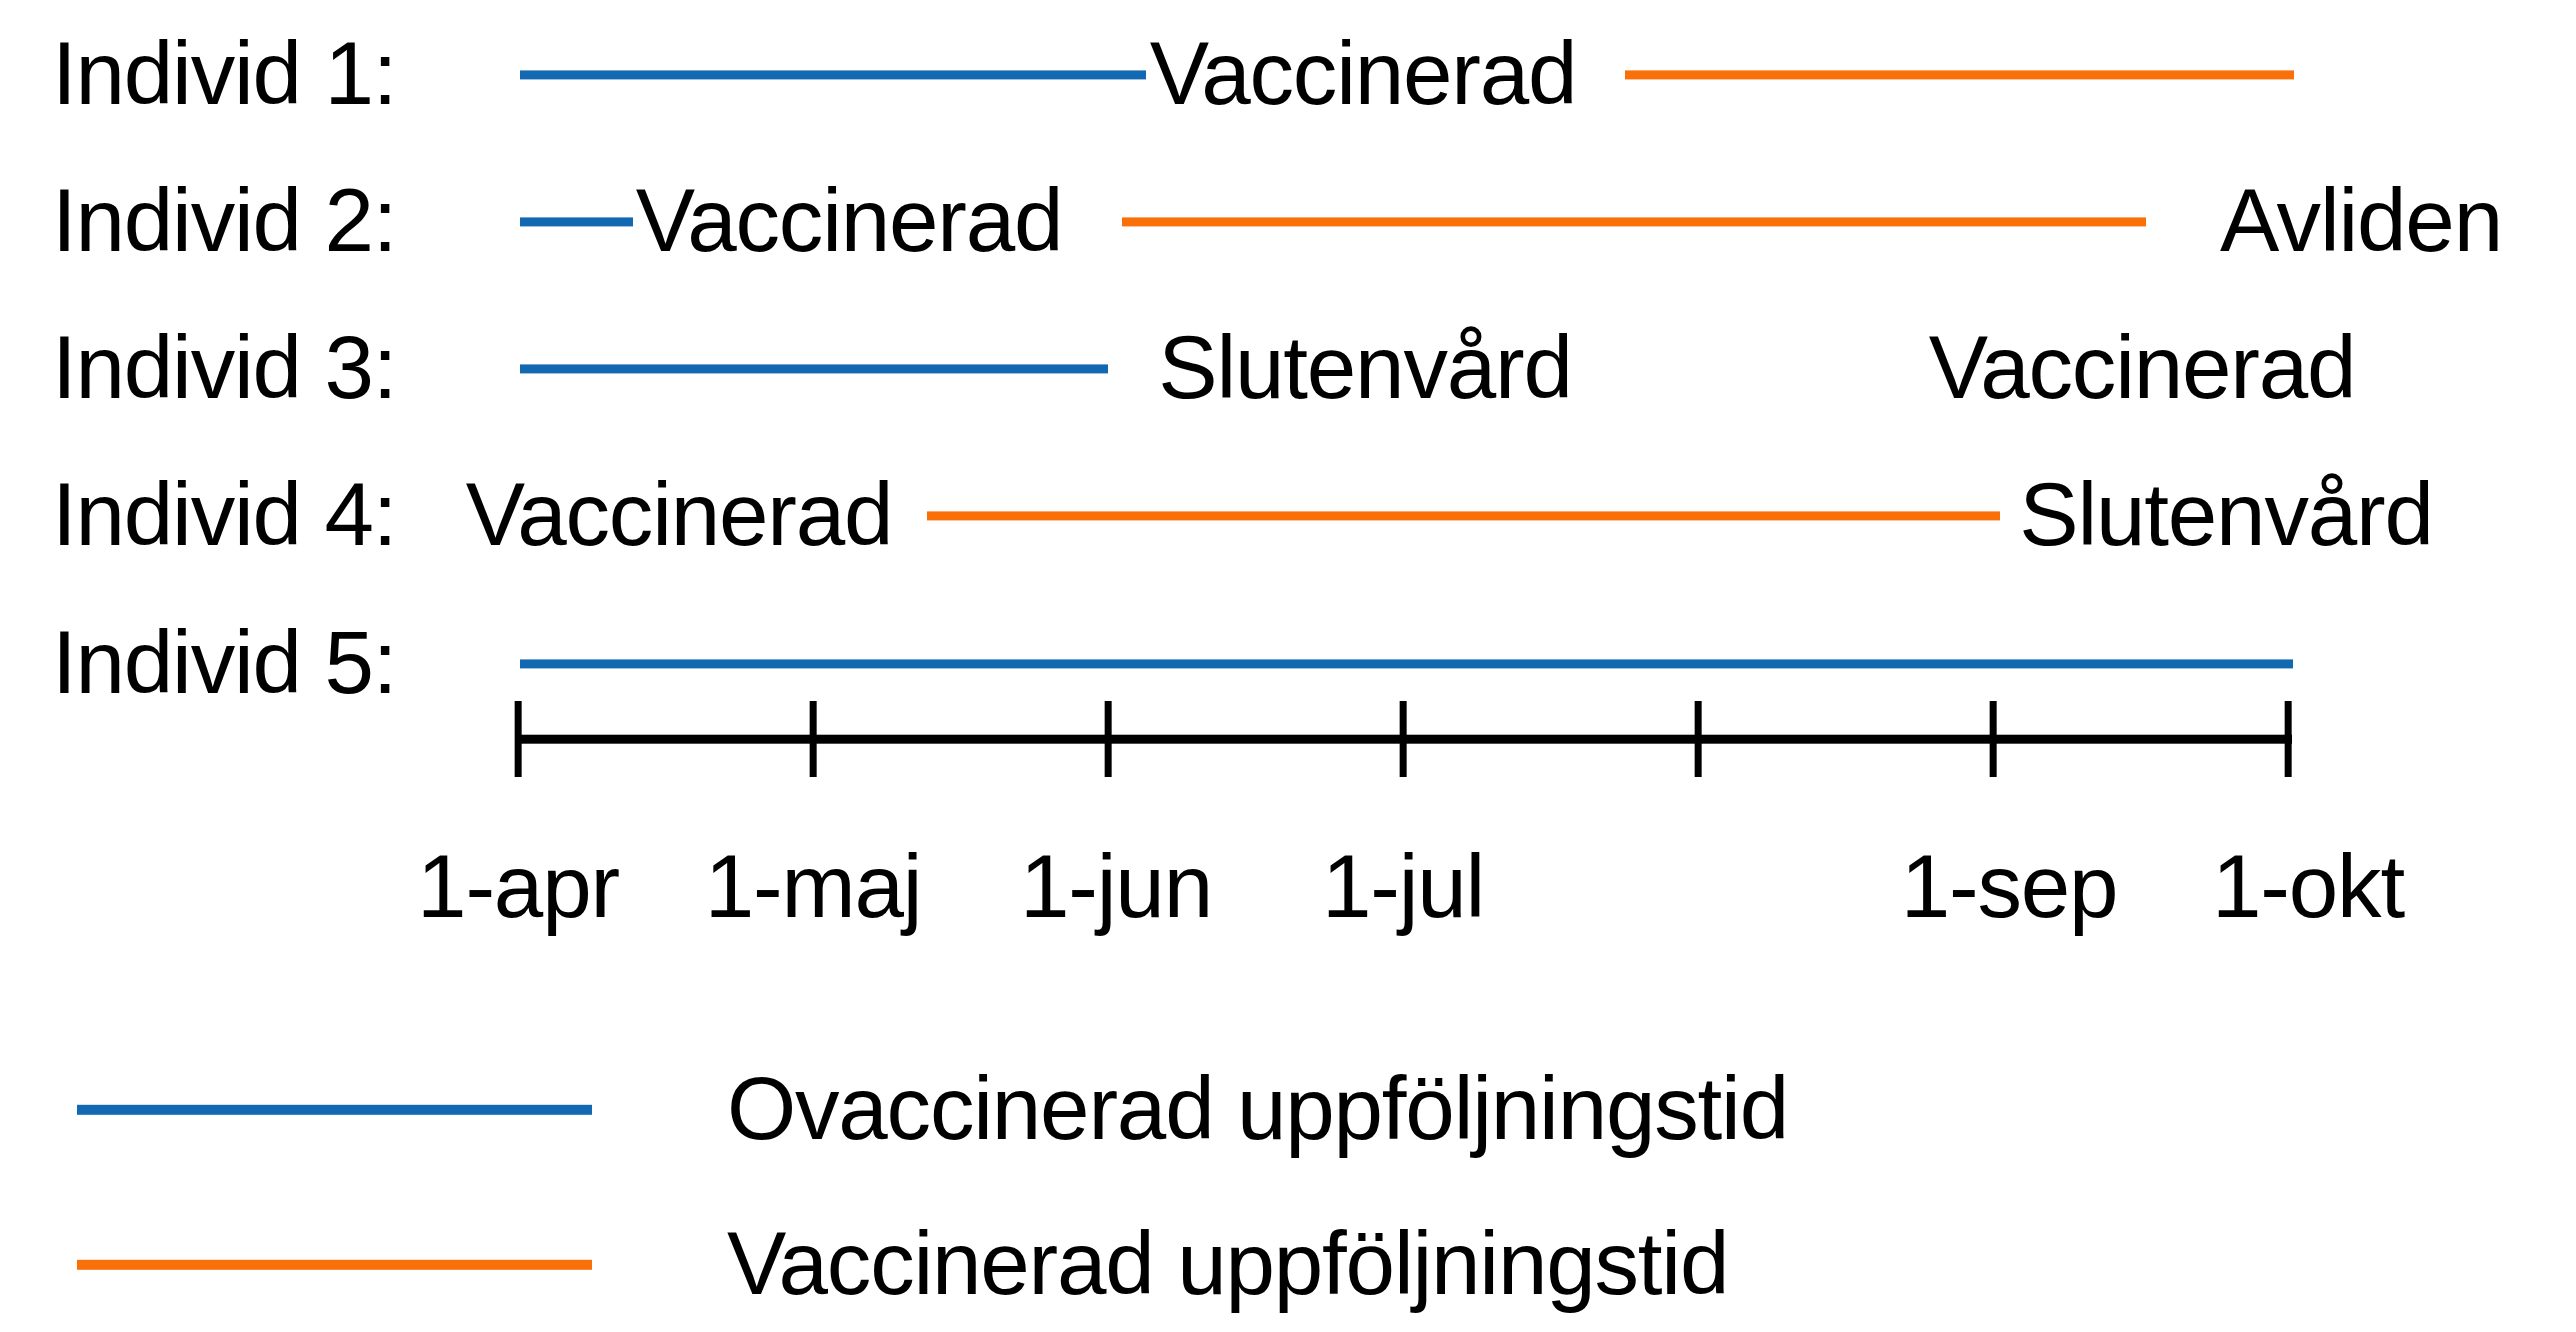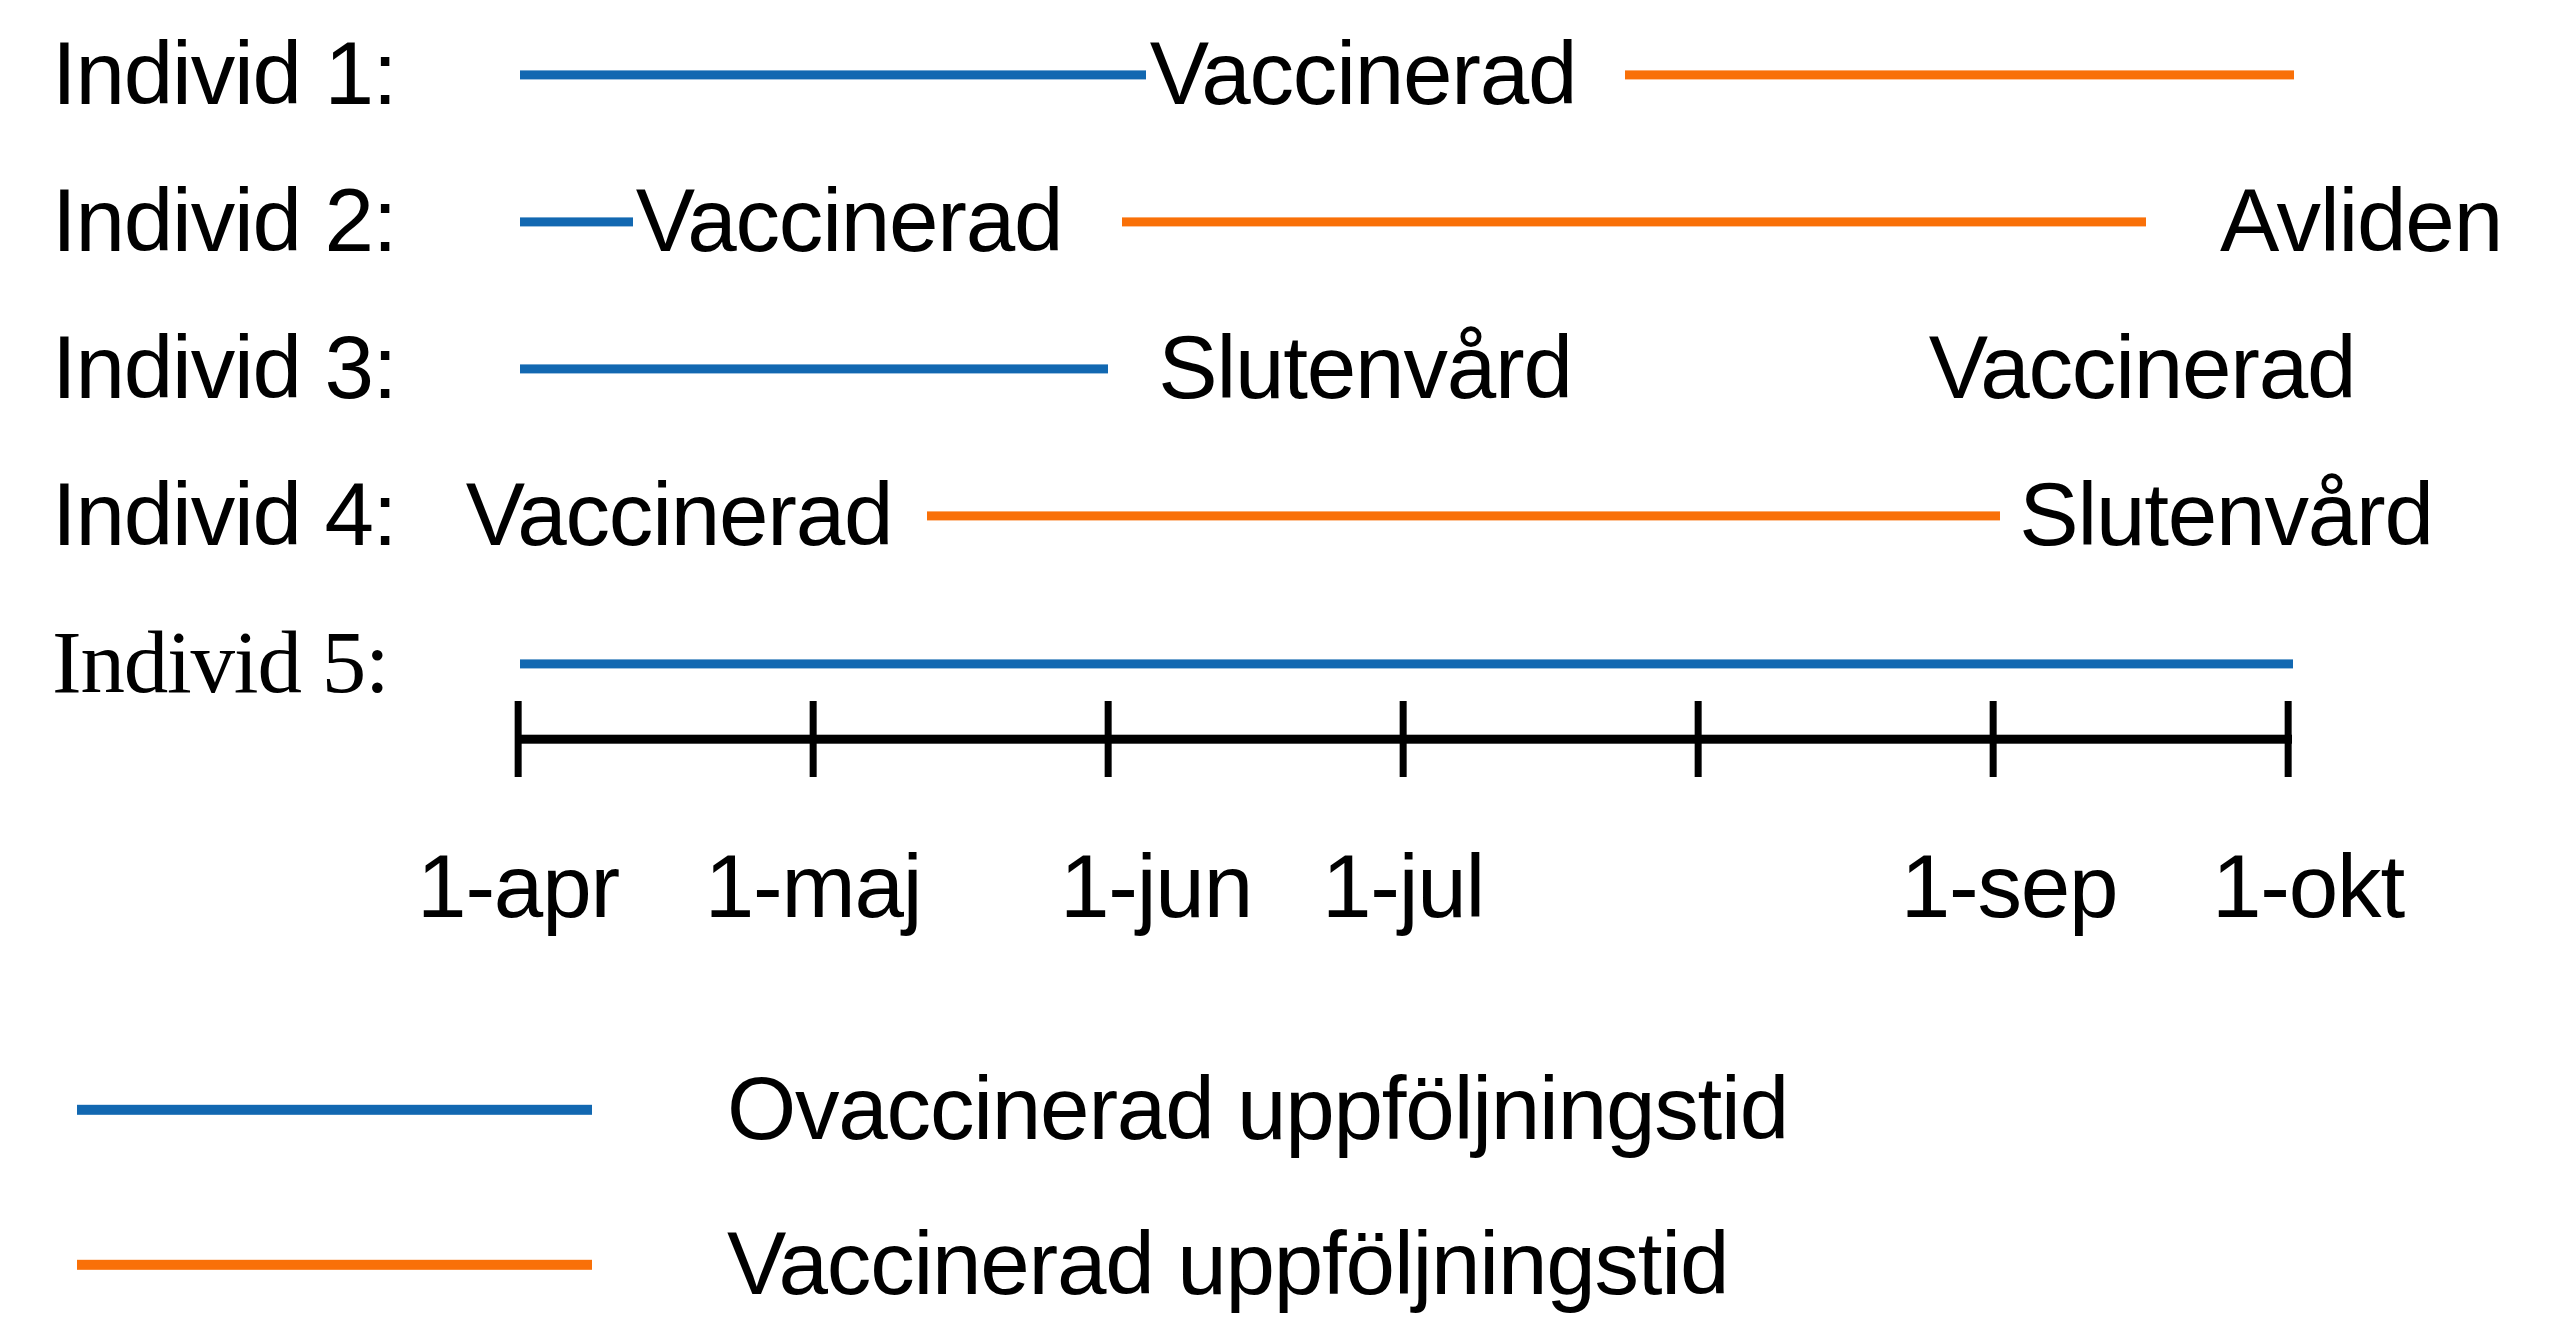--- a/index.html
+++ b/index.html
@@ -84,29 +84,29 @@
     <div class="tl-line" style="left: 1122px; width: 1024px; top: 222px; background: rgb(249, 112, 8);"></div>
     <div class="tl-text" style="left: 2361px; top: 222px;">Avliden</div>
     <div class="row-label" style="top: 369px;">Individ 3:</div>
     <div class="tl-line" style="left: 520px; width: 588px; top: 369px; background: rgb(18, 104, 177);"></div>
     <div class="tl-text" style="left: 1365px; top: 369px;">Slutenvård</div>
     <div class="tl-text" style="left: 2142px; top: 369px;">Vaccinerad</div>
     <div class="row-label" style="top: 516px;">Individ 4:</div>
     <div class="tl-text" style="left: 679px; top: 516px;">Vaccinerad</div>
     <div class="tl-line" style="left: 927px; width: 1073px; top: 516px; background: rgb(249, 112, 8);"></div>
     <div class="tl-text" style="left: 2226px; top: 516px;">Slutenvård</div>
-    <div class="row-label" style="top: 664px; font-family: Liberation Serif, serif;">Individ 5:</div>
+    <div class="row-label" style="top: 664px;">Individ 5:</div>
     <div class="tl-line" style="left: 520px; width: 1773px; top: 664px; background: rgb(18, 104, 177);"></div>
     <div class="axis-line" style="left: 515px; width: 1777px; top: 739px; background: rgb(0, 0, 0);"></div>
     <div class="axis-tick" style="left: 518px; top: 739px; background: rgb(0, 0, 0);"></div>
     <div class="axis-tick-label" style="left: 518px; top: 886px;">1-apr</div>
     <div class="axis-tick" style="left: 813px; top: 739px; background: rgb(0, 0, 0);"></div>
     <div class="axis-tick-label" style="left: 813px; top: 886px;">1-maj</div>
     <div class="axis-tick" style="left: 1108px; top: 739px; background: rgb(0, 0, 0);"></div>
-    <div class="axis-tick-label" style="left: 1156px; top: 886px;">1-jun</div>
+    <div class="axis-tick-label" style="left: 1116px; top: 886px;">1-jun</div>
     <div class="axis-tick" style="left: 1403px; top: 739px; background: rgb(0, 0, 0);"></div>
     <div class="axis-tick-label" style="left: 1403px; top: 886px;">1-jul</div>
     <div class="axis-tick" style="left: 1698px; top: 739px; background: rgb(0, 0, 0);"></div>
     <div class="axis-tick" style="left: 1993px; top: 739px; background: rgb(0, 0, 0);"></div>
     <div class="axis-tick-label" style="left: 1993px; top: 886px; margin-left: 16px;">1-sep</div>
     <div class="axis-tick" style="left: 2288px; top: 739px; background: rgb(0, 0, 0);"></div>
     <div class="axis-tick-label" style="left: 2288px; top: 886px; margin-left: 20px;">1-okt</div>
     <div class="legend-line" style="left: 77px; width: 515px; top: 1110px; background: rgb(18, 104, 177);"></div>
     <div class="legend-label" style="left: 727px; top: 1110px;">Ovaccinerad uppföljningstid</div>
     <div class="legend-line" style="left: 77px; width: 515px; top: 1265px; background: rgb(249, 112, 8);"></div>

